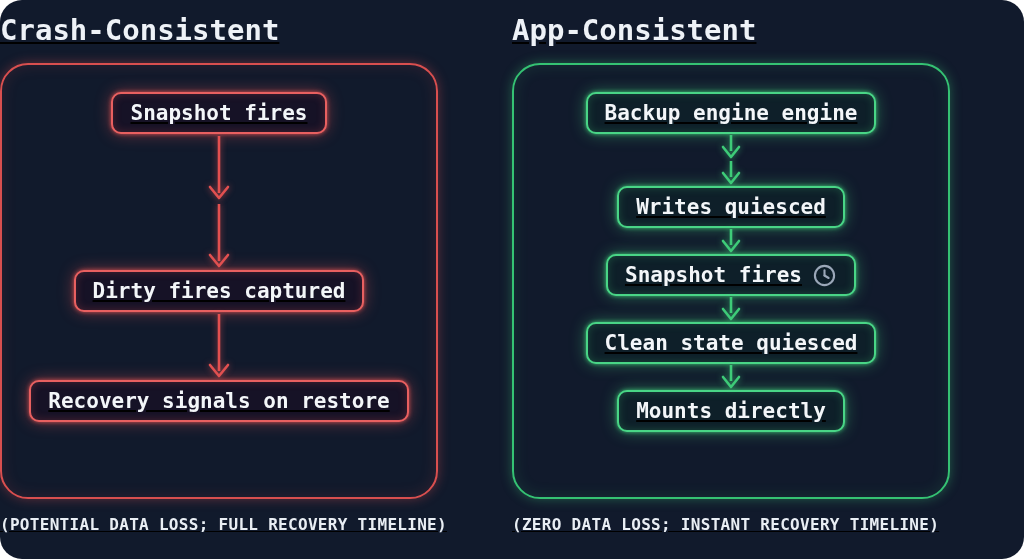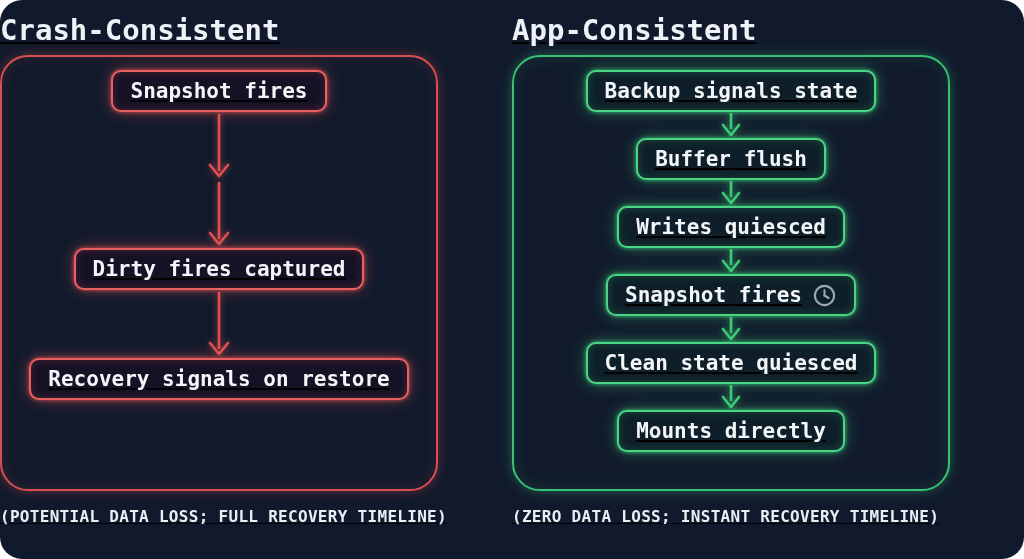--- a/index.html
+++ b/index.html
@@ -8,23 +8,23 @@
     background:#111a2c;border-radius:22px;overflow:hidden;
     font-family:"DejaVu Sans Mono","Liberation Mono",monospace;
     display:flex;
   }
   .half{width:512px;display:flex;flex-direction:column;align-items:flex-start;text-decoration:underline;}
   .col-title{
     margin-top:13px;font-size:29px;font-weight:bold;color:#eef2f7;
     line-height:34px;white-space:nowrap;
   }
   .panel{
-    margin-top:8px;width:438px;height:436px;box-sizing:border-box;
+    margin-top:16px;width:438px;height:436px;box-sizing:border-box;
     border-radius:28px;display:flex;flex-direction:column;align-items:center;
-    padding-top:13px;
+    padding-top:27px;
   }
   .panel.red{
     border:2.5px solid #d94f4f;
     box-shadow:0 0 12px rgba(228,78,78,.38), inset 0 0 16px rgba(228,78,78,.14);
   }
   .panel.green{
     border:2.5px solid #35c273;
     box-shadow:0 0 12px rgba(62,203,120,.38), inset 0 0 16px rgba(62,203,120,.14);
   }
   .step{
@@ -88,31 +88,28 @@
 
     </div>
     <div class="col-footer">(POTENTIAL DATA LOSS; FULL RECOVERY TIMELINE)</div>
   </div>
 
   <div class="half">
     <div class="col-title">App-Consistent</div>
     <div class="panel green">
 
       <div class="step green">
-        <span>Backup signals state</span>
+        <span>Backup engine engine</span>
       </div>
 
       <svg class="arrow green-a" width="26" height="26" viewBox="0 0 26 26">
         <line x1="13" y1="1" x2="13" y2="17" stroke="#3ecb78" stroke-width="2.6"></line>
         <polyline points="5,13 13,23 21,13" fill="none" stroke="#3ecb78" stroke-width="2.6" stroke-linecap="round" stroke-linejoin="round"></polyline>
       </svg>
 
-      <div class="step green">
-        <span>Buffer flush</span>
-      </div>
 
       <svg class="arrow green-a" width="26" height="26" viewBox="0 0 26 26">
         <line x1="13" y1="1" x2="13" y2="17" stroke="#3ecb78" stroke-width="2.6"></line>
         <polyline points="5,13 13,23 21,13" fill="none" stroke="#3ecb78" stroke-width="2.6" stroke-linecap="round" stroke-linejoin="round"></polyline>
       </svg>
 
       <div class="step green">
         <span>Writes quiesced</span>
       </div>
 

